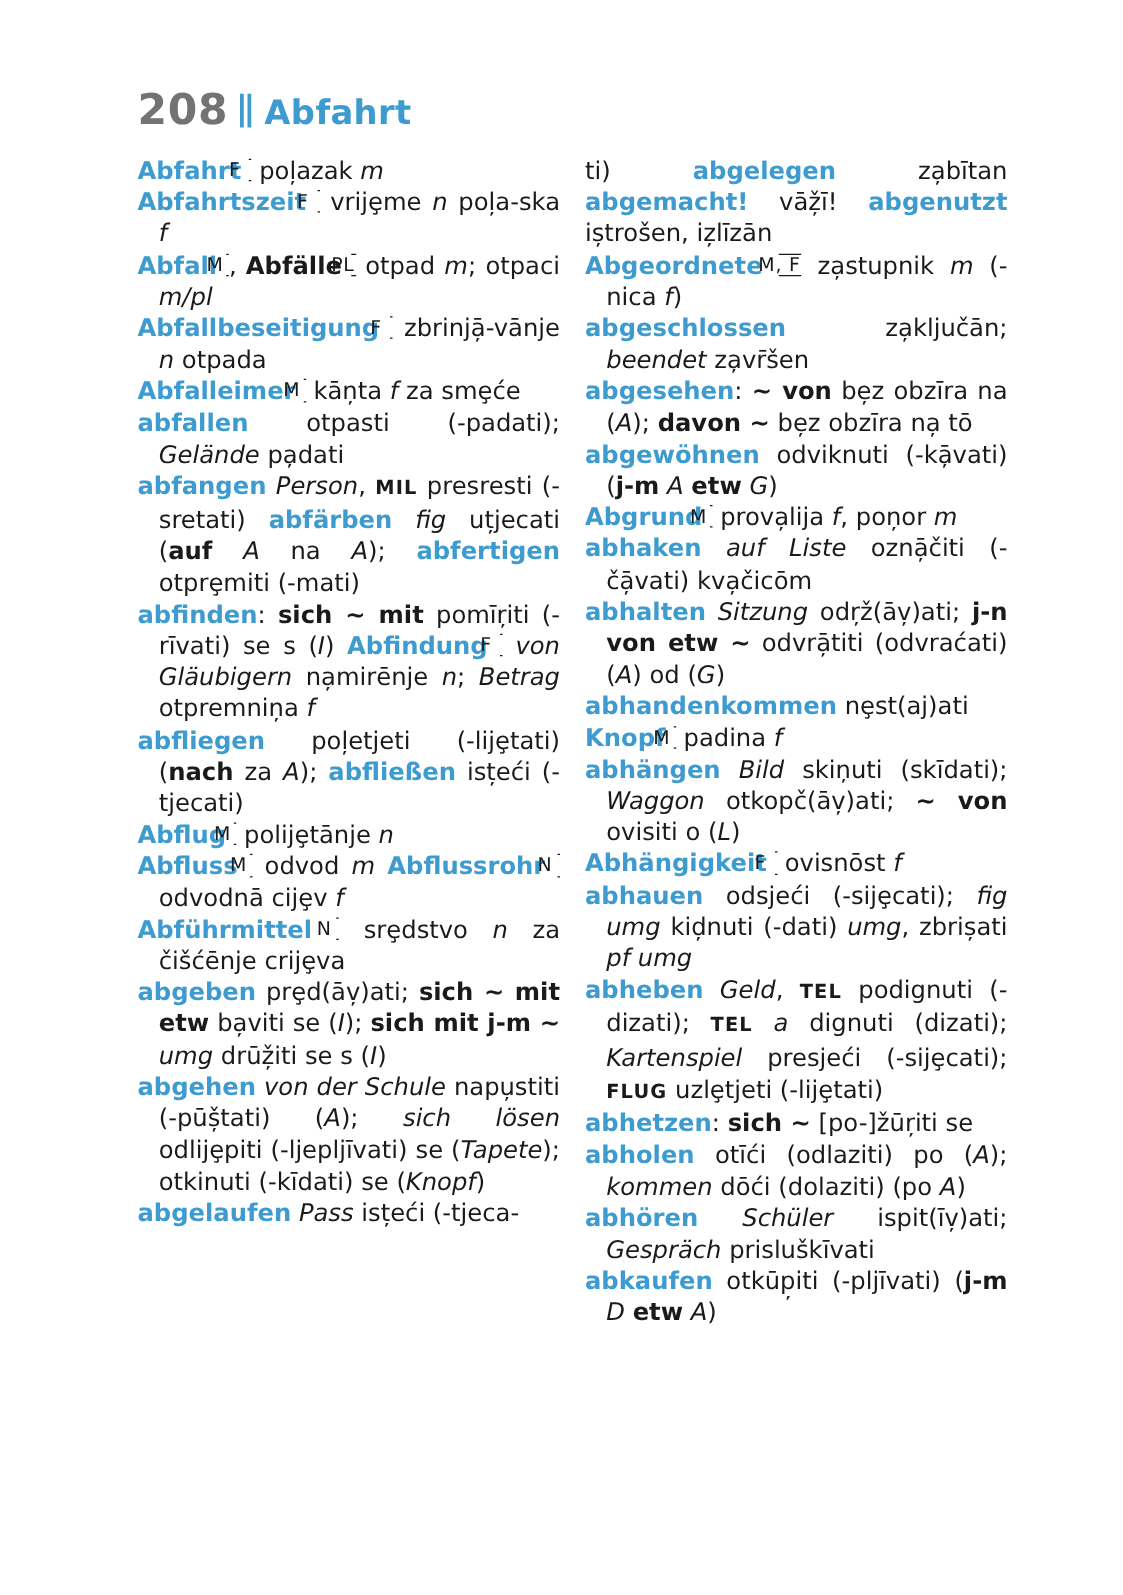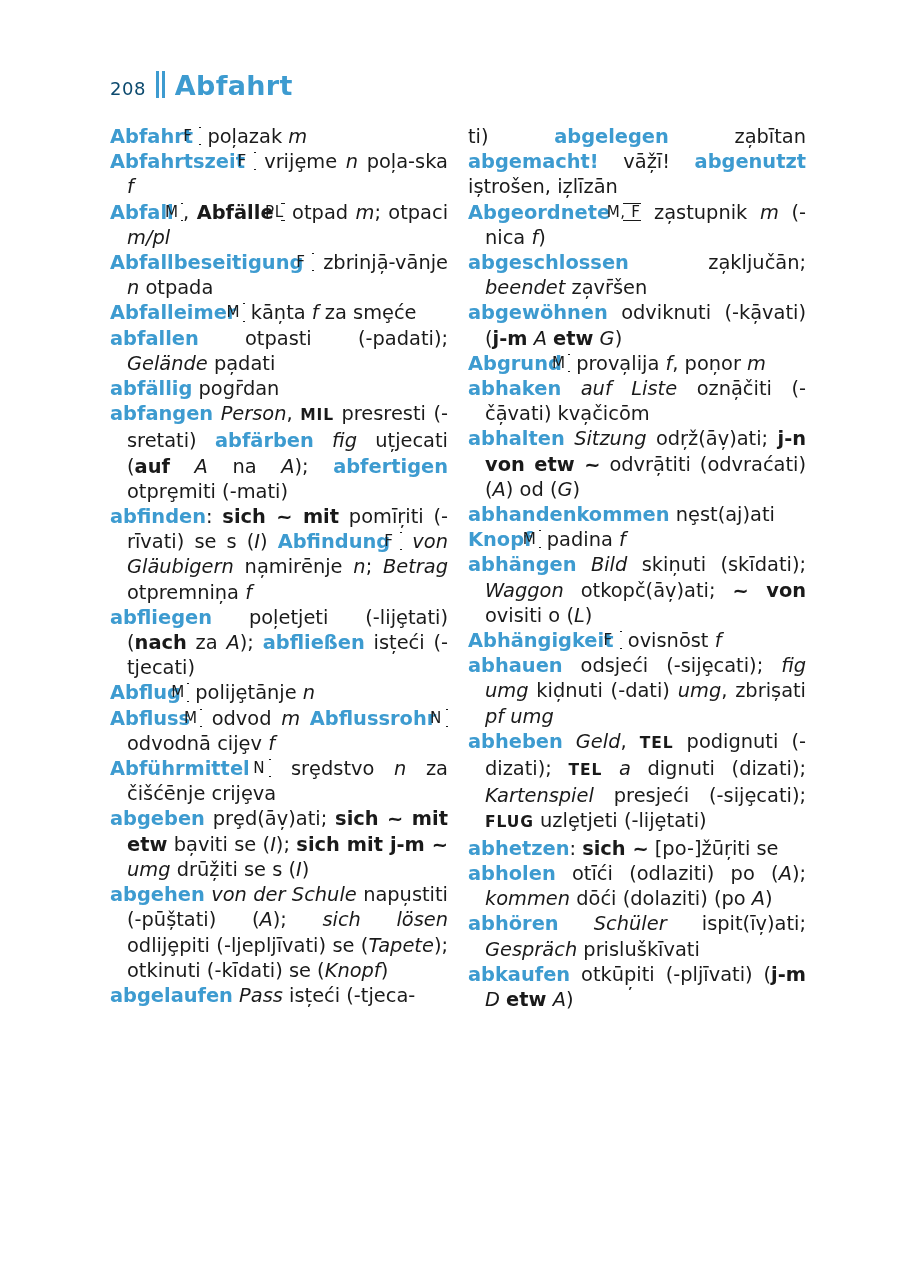--- a/index.html
+++ b/index.html
@@ -24,23 +24,23 @@
   
   .runhead {
     position: absolute;
     left: 110px;
     top: 68px;
     display: flex;
     align-items: baseline;
     gap: 10px;
   }
   .folio {
-    font-size: 18px;
-    font-weight: 400;
-    color: #0c4a6e;
+    font-size: 34px;
+    font-weight: 700;
+    color: #737373;
     letter-spacing: 0.5px;
   }
   .rh-rule {
     display: inline-block;
     width: 9px;
     height: 27px;
     position: relative;
     top: 3px;
   }
   .rh-rule::before,
@@ -138,35 +138,35 @@
   </div>
 
   <div class="columns">
     <div class="col">
         <p class="entry"><span class="hw">Abfahrt</span> <span class="gen">F</span> pol̦azak <span class="it">m</span></p>
         <p class="entry"><span class="hw">Abfahrtszeit</span> <span class="gen">F</span> vrijȩme <span class="it">n</span> pol̦a-ska <span class="it">f</span></p>
         <p class="entry"><span class="hw">Abfall</span> <span class="gen">M</span>, <span class="bold">Abfälle</span> <span class="gen">PL</span> otpad <span class="it">m</span>; otpaci <span class="it">m/pl</span></p>
         <p class="entry"><span class="hw">Abfallbeseitigung</span> <span class="gen">F</span> zbrinjā̦-vānje <span class="it">n</span> otpada</p>
         <p class="entry"><span class="hw">Abfalleimer</span> <span class="gen">M</span> kān̦ta <span class="it">f</span> za smȩće</p>
         <p class="entry"><span class="hw">abfallen</span> otpasti (-padati); <span class="de">Gelände</span> pa̦dati</p>
-        <p class="entry"><span class="hw">abfällig</span> pogr̄dan</p>
         <p class="entry"><span class="hw">abfangen</span> <span class="de">Person</span>, <span class="sc">MIL</span> presresti (-sretati) <span class="hw">abfärben</span> <span class="de">fig</span> uțjecati (<span class="bold">auf</span> <span class="it">A</span> na <span class="it">A</span>); <span class="hw">abfertigen</span> otprȩmiti (-mati)</p>
         <p class="entry"><span class="hw">abfinden</span>: <span class="bold">sich ~ mit</span> pomīr̦iti (-rīvati) se s (<span class="it">I</span>) <span class="hw">Abfindung</span> <span class="gen">F</span> <span class="de">von Gläubigern</span> na̦mirēnje <span class="it">n</span>; <span class="de">Betrag</span> otpremnin̦a <span class="it">f</span></p>
         <p class="entry"><span class="hw">abfliegen</span> pol̦etjeti (-lijȩtati) (<span class="bold">nach</span> za <span class="it">A</span>); <span class="hw">abfließen</span> isțeći (-tjecati)</p>
         <p class="entry"><span class="hw">Abflug</span> <span class="gen">M</span> polijȩtānje <span class="it">n</span></p>
         <p class="entry"><span class="hw">Abfluss</span> <span class="gen">M</span> odvod <span class="it">m</span> <span class="hw">Abflussrohr</span> <span class="gen">N</span> odvodnā cijȩv <span class="it">f</span></p>
         <p class="entry"><span class="hw">Abführmittel</span> <span class="gen">N</span> srȩdstvo <span class="it">n</span> za čišćēnje crijȩva</p>
         <p class="entry"><span class="hw">abgeben</span> prȩd(āv̦)ati; <span class="bold">sich ~ mit etw</span> ba̦viti se (<span class="it">I</span>); <span class="bold">sich mit j-m ~</span> <span class="de">umg</span> drūž̦iti se s (<span class="it">I</span>)</p>
         <p class="entry"><span class="hw">abgehen</span> <span class="de">von der Schule</span> napu̦stiti (-pūș̌tati) (<span class="it">A</span>); <span class="de">sich lösen</span> odlijȩpiti (-ljepljīvati) se (<span class="de">Tapete</span>); otkinuti (-kīdati) se (<span class="de">Knopf</span>)</p>
         <p class="entry"><span class="hw">abgelaufen</span> <span class="de">Pass</span> isțeći (-tjeca-</p>
       </div>
     <div class="col">
         <p class="entry cont">ti) <span class="hw">abgelegen</span> za̦bītan <span class="hw">abgemacht!</span> vāž̦ī! <span class="hw">abgenutzt</span> iștrošen, iz̦līzān</p>
         <p class="entry"><span class="hw">Abgeordnete</span> <span class="gen">M, F</span> za̦stupnik <span class="it">m</span> (-nica <span class="it">f</span>)</p>
         <p class="entry"><span class="hw">abgeschlossen</span> za̦ključān; <span class="de">beendet</span> za̦vr̄šen</p>
+        <p class="entry"><span class="hw">abgesehen</span>: <span class="bold">~ von</span> be̦z obzīra na (<span class="it">A</span>); <span class="bold">davon ~</span> be̦z obzīra na̦ tō</p>
         <p class="entry"><span class="hw">abgewöhnen</span> odviknuti (-kā̦vati) (<span class="bold">j-m</span> <span class="it">A</span> <span class="bold">etw</span> <span class="it">G</span>)</p>
         <p class="entry"><span class="hw">Abgrund</span> <span class="gen">M</span> prova̦lija <span class="it">f</span>, pon̦or <span class="it">m</span></p>
         <p class="entry"><span class="hw">abhaken</span> <span class="de">auf Liste</span> oznā̦čiti (-čā̦vati) kva̦čicōm</p>
         <p class="entry"><span class="hw">abhalten</span> <span class="de">Sitzung</span> odr̦ž(āv̦)ati; <span class="bold">j-n von etw ~</span> odvrā̦titi (odvraćati) (<span class="it">A</span>) od (<span class="it">G</span>)</p>
         <p class="entry"><span class="hw">abhandenkommen</span> nȩst(aj)ati</p>
         <p class="entry"><span class="hw">Knopf</span> <span class="gen">M</span> padina <span class="it">f</span></p>
         <p class="entry"><span class="hw">abhängen</span> <span class="de">Bild</span> skin̦uti (skīdati); <span class="de">Waggon</span> otkopč(āv̦)ati; <span class="bold">~ von</span> ovisiti o (<span class="it">L</span>)</p>
         <p class="entry"><span class="hw">Abhängigkeit</span> <span class="gen">F</span> ovisnōst <span class="it">f</span></p>
         <p class="entry"><span class="hw">abhauen</span> odsjeći (-sijȩcati); <span class="de">fig umg</span> kid̦nuti (-dati) <span class="de">umg</span>, zbrișati <span class="de">pf umg</span></p>
         <p class="entry"><span class="hw">abheben</span> <span class="de">Geld</span>, <span class="sc">TEL</span> podignuti (-dizati); <span class="sc">TEL</span> <span class="it">a</span> dignuti (dizati); <span class="de">Kartenspiel</span> presjeći (-sijȩcati); <span class="sc">FLUG</span> uzlȩtjeti (-lijȩtati)</p>

